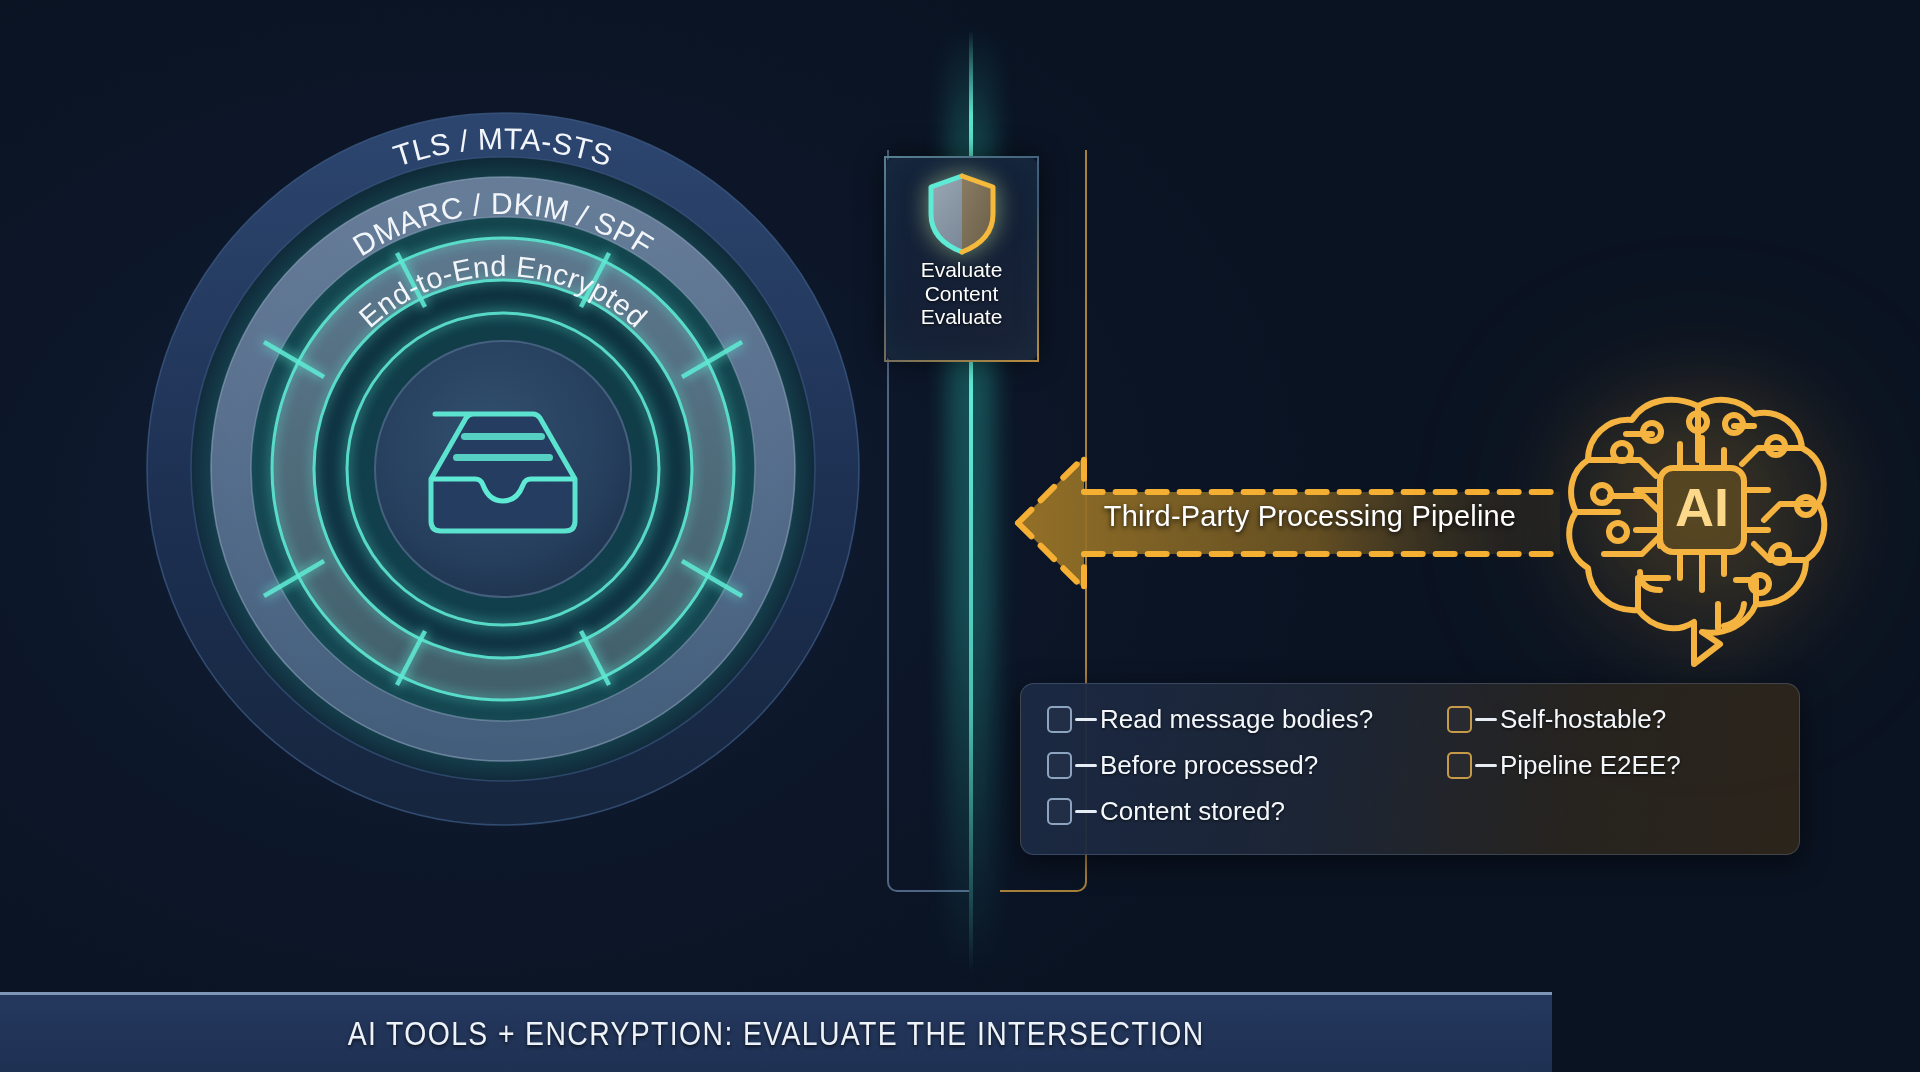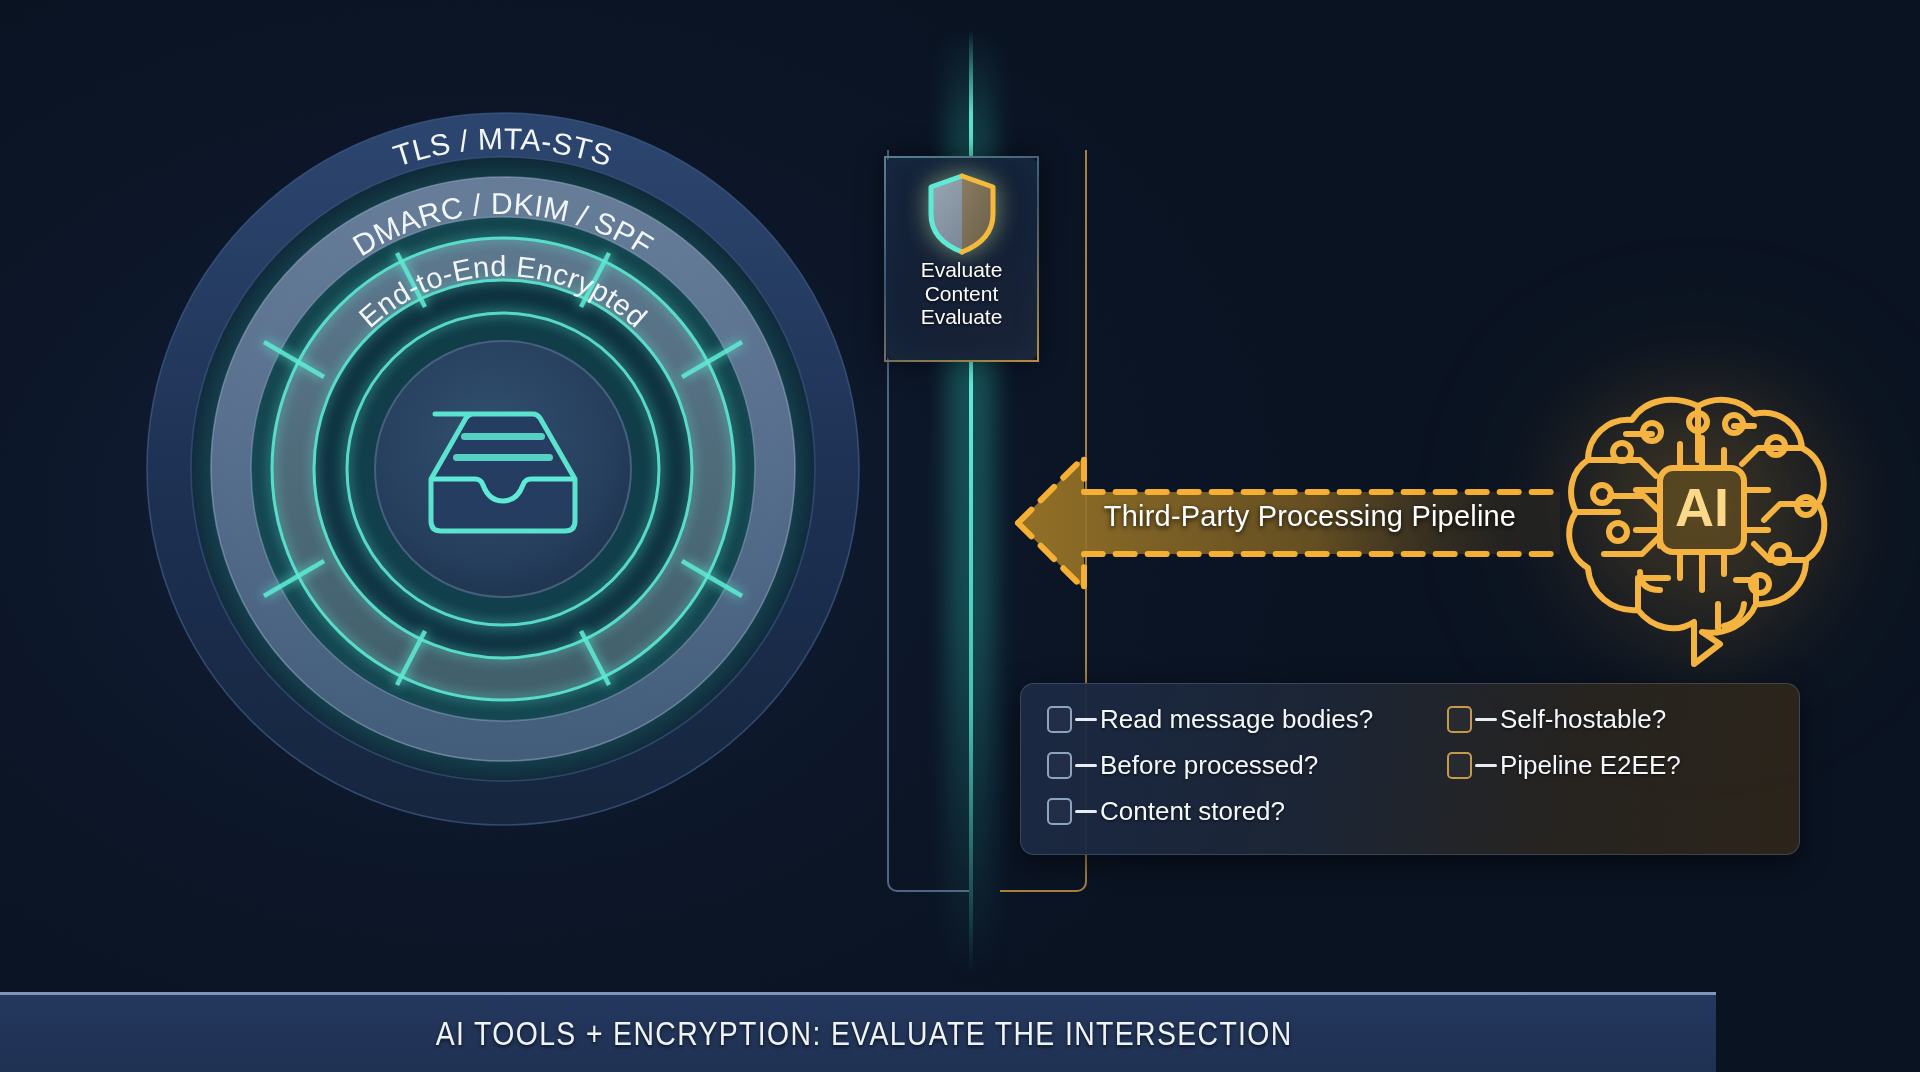--- a/index.html
+++ b/index.html
@@ -176,24 +176,24 @@
   }
   .chk-text{
     color:#f4f8fc;font-size:26px;white-space:nowrap;
     text-shadow:0 1px 3px rgba(0,0,0,.7);
   }
 
   
   #caption{
     position:absolute;
     left:0; bottom:0;
-    width:1704px; height:77px;
+    width:1552px; height:77px;
     background:linear-gradient(to bottom,#24375d 0%,#1f3153 100%);
     border-top:3px solid #7e96b8;
-    display:flex;align-items:center;justify-content:center;padding-left:12px;
+    display:flex;align-items:center;justify-content:center;
   }
   #caption .txt{
     color:#eef3f9;
     font-size:33px;
     letter-spacing:1.6px;
     text-transform:uppercase;
     transform:scaleX(.86);
     text-shadow:0 2px 4px rgba(0,0,0,.65);
     white-space:nowrap;
   }

